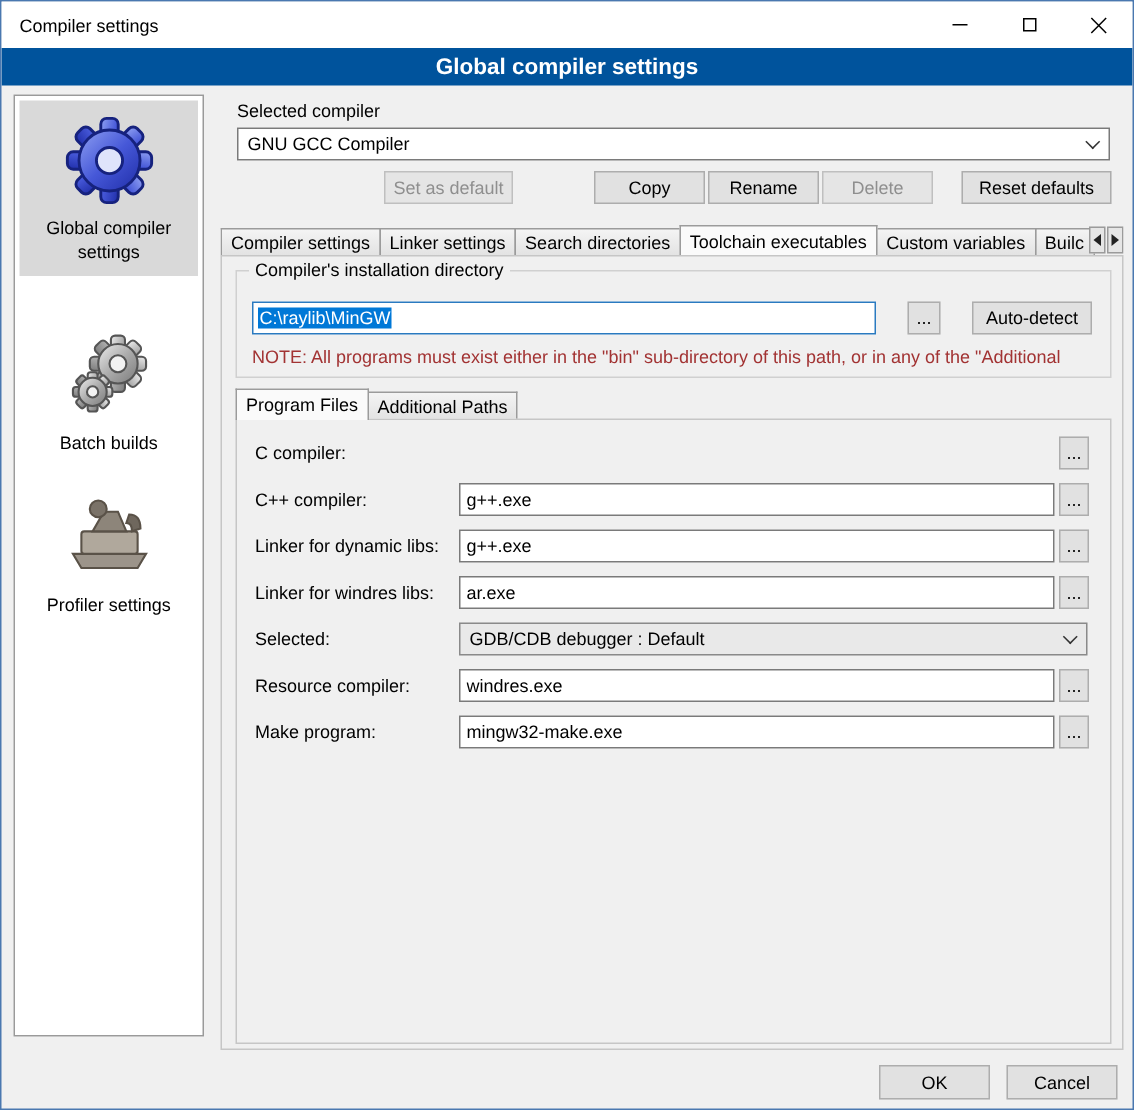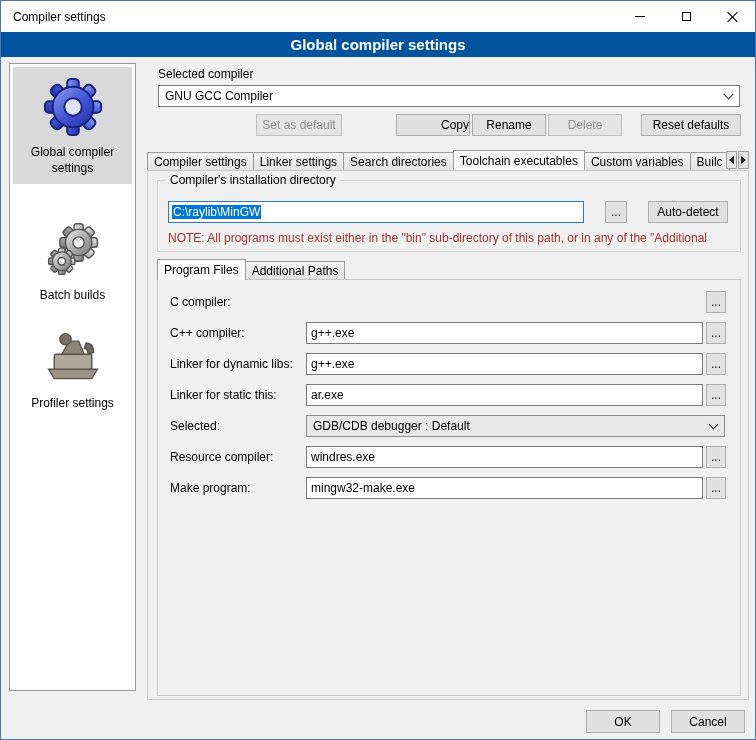--- a/index.html
+++ b/index.html
@@ -43,21 +43,21 @@
   .combo { border:1px solid #7a7a7a; background:#fff; display:flex; align-items:center; padding-left:6px; }
   .combo-arrow { margin-left:auto; width:22px; align-self:stretch; display:flex; align-items:center; justify-content:center; }
   .chev { display:inline-block; width:7px; height:7px; border-right:1.5px solid #333;
           border-bottom:1.5px solid #333; transform:rotate(45deg); margin-top:-4px; }
 
   
   .sel-label { position:absolute; left:157px; top:66px; }
   .compiler-combo { position:absolute; left:157px; top:84px; width:582px; height:22px; }
   .row-btn { position:absolute; top:113px; height:22px; }
   .b-setdefault { left:255px; width:86px; }
-  .b-copy { left:395px; width:74px;text-align:right; }
+  .b-copy { left:395px; width:74px; }
   .b-rename { left:471px; width:74px; }
   .b-delete { left:547px; width:74px; }
   .b-reset { left:640px; width:100px; }
 
   
   .tab-panel { position:absolute; left:146px; top:169px; width:602px; height:530px;
                border:1px solid #c6c6c6; background:#f0f0f0; }
   .tabstrip { position:absolute; left:146px; top:149px; width:602px; height:20px;
               display:flex; align-items:flex-end; overflow:hidden; z-index:2; }
   .tab { height:18px; line-height:18px; padding:0 6px; white-space:nowrap;
@@ -235,21 +235,21 @@
         <span class="flabel">C++ compiler:</span>
         <input class="tinput" value="g++.exe" style="">
         <button class="btn dots-btn2">...</button>
       </div>
       <div class="frow">
         <span class="flabel">Linker for dynamic libs:</span>
         <input class="tinput" value="g++.exe" style="">
         <button class="btn dots-btn2">...</button>
       </div>
       <div class="frow">
-        <span class="flabel">Linker for static this:</span>
+        <span class="flabel">Linker for windres libs:</span>
         <input class="tinput" value="ar.exe" style="">
         <button class="btn dots-btn2">...</button>
       </div>
       <div class="frow">
         <span class="flabel">Selected:</span>
         <div class="fcombo">
           <span>GDB/CDB debugger : Default</span>
           <span class="combo-arrow">
               <span class="chev"></span>
             </span>

